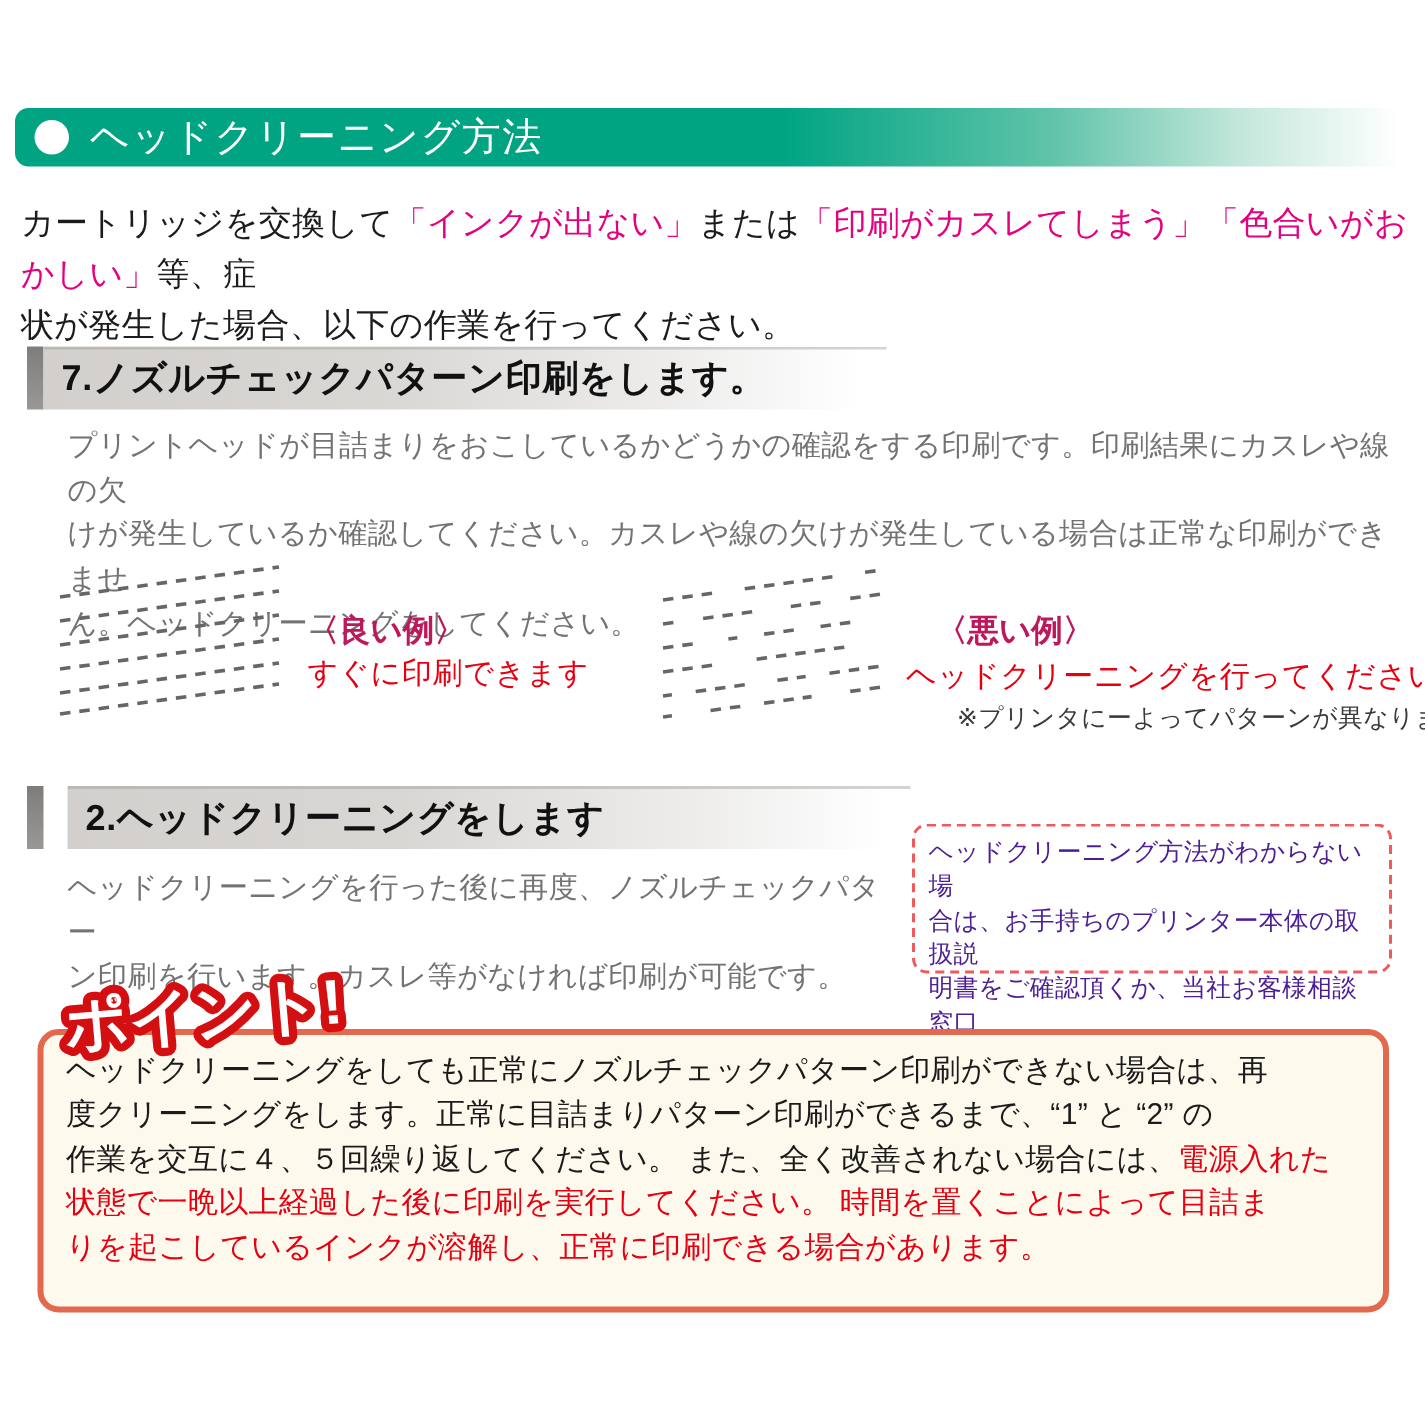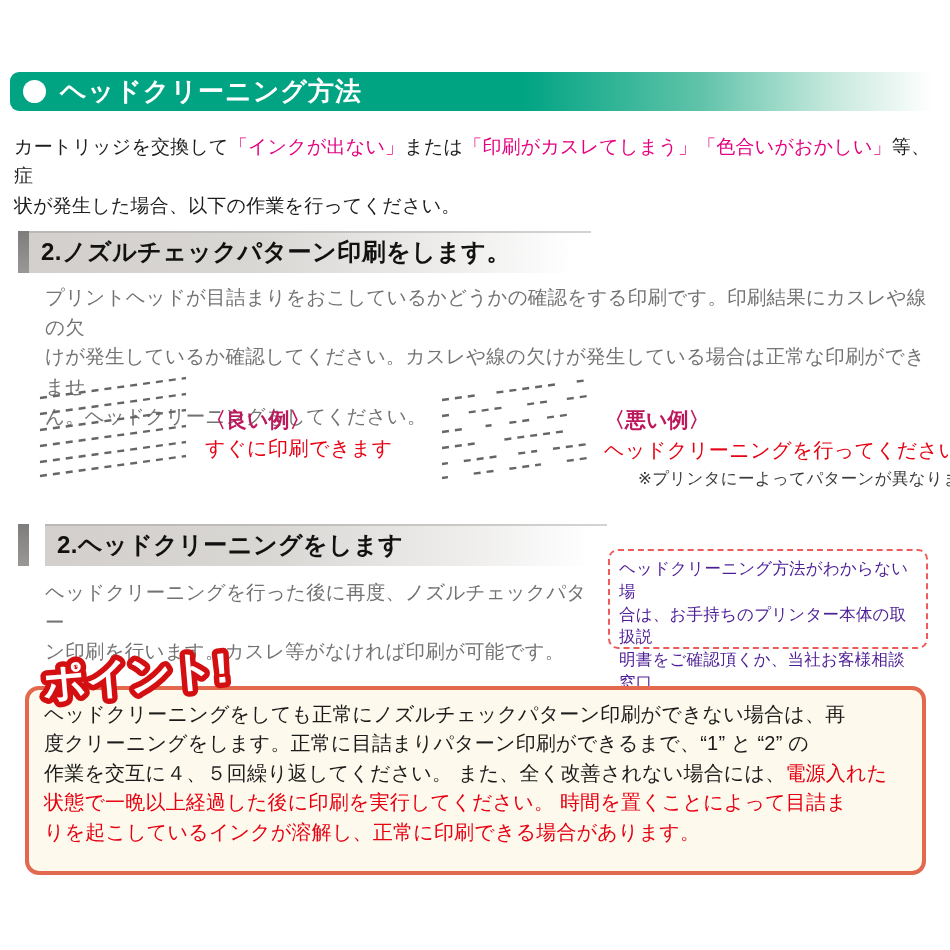--- a/index.html
+++ b/index.html
@@ -10,28 +10,28 @@
   .main-header{
     position:absolute;left:10px;top:72px;width:932px;height:39px;
     border-radius:9px 0 0 9px;
     background:linear-gradient(90deg,#00a483 0%,#00a483 55%,#5fc3a9 74%,#c5e8dc 88%,#ffffff 99%);
     display:flex;align-items:center;
   }
   .main-header .bullet{
     width:23px;height:23px;border-radius:50%;background:#ffffff;margin-left:13px;flex:0 0 auto;
   }
   .main-header .title{
-    color:#ffffff;font-size:26px;font-weight:bold;margin-left:14px;letter-spacing:1px;
+    color:#ffffff;font-size:26px;font-weight:normal;margin-left:14px;letter-spacing:1px;
     white-space:nowrap;
   }
 
   
   .intro{
     position:absolute;left:14px;top:132px;width:928px;
-    font-size:19px;line-height:1.55;color:#1c1c1c;white-space:pre-wrap;letter-spacing:0.2px;
+    font-size:22px;line-height:1.55;color:#1c1c1c;white-space:pre-wrap;letter-spacing:0.2px;
   }
   .hl{color:#e4007f;}
 
   
   .sec-header{
     position:absolute;left:18px;height:42px;display:flex;align-items:stretch;
   }
   .sec-header .accent{
     width:11px;background:linear-gradient(180deg,#7f7d7b,#9a9896);flex:0 0 auto;
   }
@@ -83,21 +83,21 @@
     <span class="bullet"></span>
     <span class="title">ヘッドクリーニング方法</span>
   </div>
 
   <div class="intro"><span>カートリッジを交換して</span><span class="hl">「インクが出ない」</span><span>または</span><span class="hl">「印刷がカスレてしまう」「色合いがおかしい」</span><span>等、症
 状が発生した場合、以下の作業を行ってください。</span></div>
 
   <div class="sec-header" style="top:231px;">
     <div class="accent"></div>
     <div class="bar">
-      <span class="sec-title">2.ノズルチェックパターン印刷をします。</span>
+      <span class="sec-title">7.ノズルチェックパターン印刷をします。</span>
     </div>
   </div>
   <div class="sec-body" style="left:45px;top:283px;width:892px;">プリントヘッドが目詰まりをおこしているかどうかの確認をする印刷です。印刷結果にカスレや線の欠
 けが発生しているか確認してください。カスレや線の欠けが発生している場合は正常な印刷ができませ
 ん。ヘッドクリーニングをしてください。</div>
 
   <svg class="pattern" style="left:36px;top:370px;" width="155" height="108" viewBox="0 0 155 108">
     <g stroke="#666666" stroke-width="2.4" stroke-dasharray="7,6">
       <line x1="4" y1="28" x2="150" y2="8"></line>
       <line x1="4" y1="44" x2="150" y2="24"></line>
@@ -113,21 +113,21 @@
   <svg class="pattern" style="left:438px;top:372px;" width="155" height="108" viewBox="0 0 155 108">
     <g stroke="#666666" stroke-width="2.4">
       <line x1="4" y1="28" x2="150" y2="8" stroke-dasharray="7 6 7 6 7 22 7 6 7 6"></line>
       <line x1="4" y1="44" x2="150" y2="24" stroke-dasharray="7 20 7 6 7 6 7 26 7 6"></line>
       <line x1="4" y1="60" x2="150" y2="40" stroke-dasharray="7 6 7 24 6 18 7 6 7 18"></line>
       <line x1="4" y1="76" x2="150" y2="56" stroke-dasharray="7 6 7 6 7 30 7 6 7 6"></line>
       <line x1="4" y1="92" x2="150" y2="72" stroke-dasharray="6 16 7 6 7 6 7 22 7 6"></line>
       <line x1="4" y1="106" x2="150" y2="86" stroke-dasharray="6 26 7 6 7 16 7 6 7 6"></line>
     </g>
   </svg>
-  <div class="ex-label" style="left:604px;top:406px;">〈悪い例〉</div>
+  <div class="ex-label" style="left:624px;top:406px;">〈悪い例〉</div>
   <div class="ex-caption" style="left:604px;top:437px;">ヘッドクリーニングを行ってください</div>
   <div class="ex-note" style="left:638px;top:468px;">※プリンタにーよってパターンが異なります</div>
 
   <div class="sec-header" style="top:524px;gap:16px;">
     <div class="accent"></div>
     <div class="bar">
       <span class="sec-title">2.ヘッドクリーニングをします</span>
     </div>
   </div>
   <div class="sec-body" style="left:45px;top:578px;width:545px;">ヘッドクリーニングを行った後に再度、ノズルチェックパター

